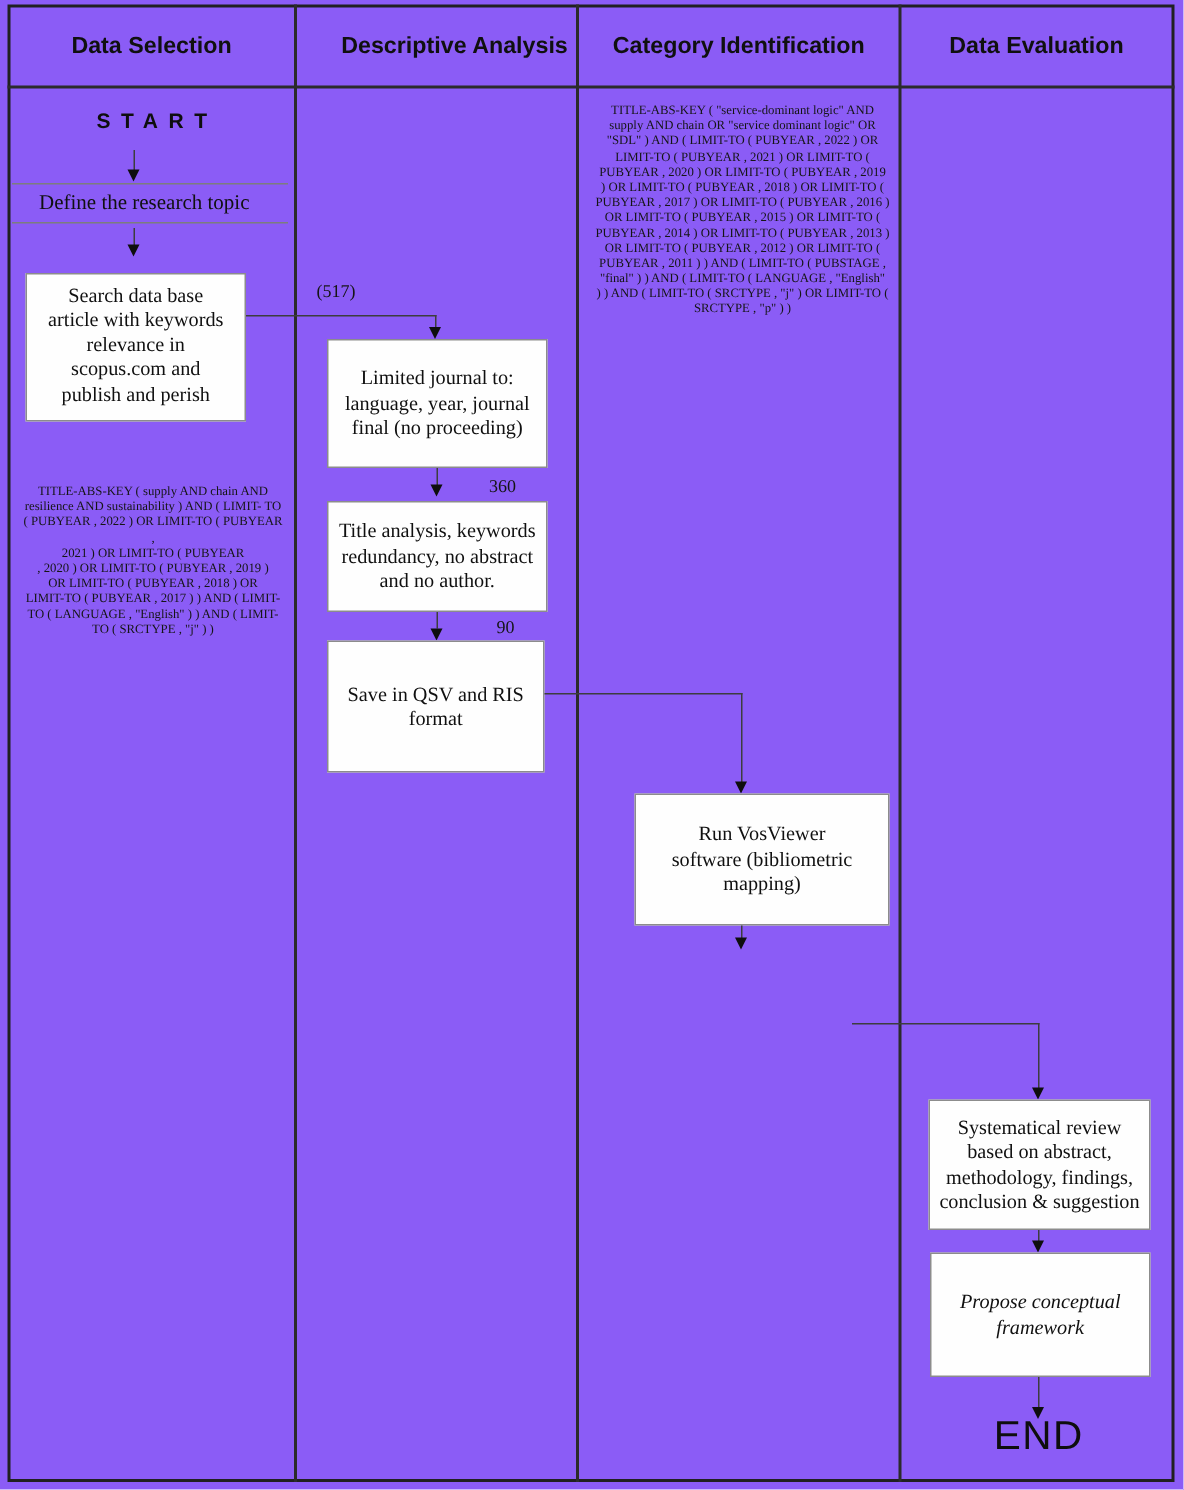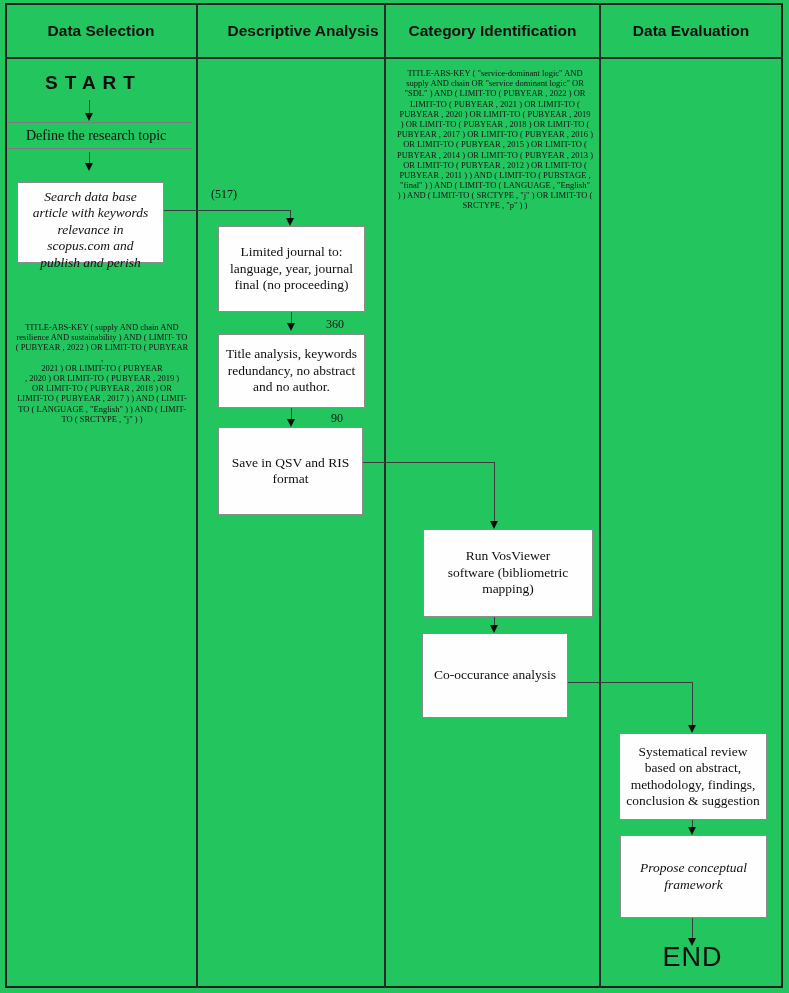--- a/index.html
+++ b/index.html
@@ -1,18 +1,18 @@
 <!DOCTYPE html>
 <html><head>
 <meta charset="utf-8">
 <style>
   * { margin:0; padding:0; box-sizing:border-box; }
   html,body { background:#ffffff; }
   .canvas {
-    position:relative; width:789px; height:993px; background:#22c55e;
+    position:relative; width:789px; height:993px; background:#8b5cf6;
     font-family:"Liberation Serif","DejaVu Serif",serif; color:#141414; overflow:hidden;
   }
   .frame { position:absolute; left:5px; top:3px; width:778px; height:985px; border:2px solid #202020; }
   .vdiv { position:absolute; top:3px; height:985px; width:2px; background:#2b2b2b; }
   .hsep { position:absolute; left:5px; top:57px; width:778px; height:2px; background:#2b2b2b; }
   .colhead {
     position:absolute; display:flex; align-items:center; justify-content:center;
     font-family:"Liberation Sans","DejaVu Sans",sans-serif; font-weight:700; font-size:15.5px; color:#101010;
   }
   .box {
@@ -24,21 +24,21 @@
   .strip-line { position:absolute; height:1px; background:#7d7d7d; }
   .hl { position:absolute; height:1px; background:#3d3d3d; }
   .vl { position:absolute; width:1px; background:#3d3d3d; }
   .ah { position:absolute; width:0; height:0;
         border-left:4.5px solid transparent; border-right:4.5px solid transparent;
         border-top:8px solid #0e0e0e; }
   .query { position:absolute; font-size:8.5px; line-height:1.2; text-align:center; white-space:pre-line; color:#151515; }
   .count { position:absolute; font-size:12px; color:#151515; }
   .start-label {
     position:absolute; font-family:"Liberation Sans","DejaVu Sans",sans-serif;
-    font-weight:600; font-size:19px; letter-spacing:7px; text-indent:7px; text-align:center; color:#0e0e0e;
+    font-weight:600; font-size:14px; letter-spacing:7px; text-indent:7px; text-align:right; color:#0e0e0e;
   }
   .end-label {
     position:absolute; font-family:"Liberation Sans","DejaVu Sans",sans-serif;
     font-weight:500; font-size:27px; letter-spacing:1px; text-align:center; color:#0e0e0e;
   }
   .deftext { position:absolute; font-size:14px; color:#101010; }
 </style>
 </head>
 <body>
 
@@ -58,21 +58,21 @@
   <div class="start-label" style="left:35px; top:72px; width:110px;">START</div>
   <div class="vl" style="left:89px; top:100px; height:14px;"></div>
   <div class="ah" style="left:85px; top:113px;"></div>
 
   <div class="strip-line" style="left:8px; top:122px; width:184px;"></div>
   <div class="deftext" style="left:26px; top:128px;">Define the research topic</div>
   <div class="strip-line" style="left:8px; top:148px; width:184px;"></div>
   <div class="vl" style="left:89px; top:152px; height:12px;"></div>
   <div class="ah" style="left:85px; top:163px;"></div>
 
-  <div class="box top" style="left:17px; top:182px; width:147px; height:81px;font-style:italic;">Search data base
+  <div class="box top" style="left:17px; top:182px; width:147px; height:99px;">Search data base
 article with keywords
 relevance in
 scopus.com and
 publish and perish</div>
 
   <div class="query" style="left:14px; top:322px; width:176px;">TITLE-ABS-KEY ( supply AND chain AND
 resilience AND sustainability ) AND  ( LIMIT- TO
 ( PUBYEAR , 2022 ) OR LIMIT-TO ( PUBYEAR ,
 2021 ) OR LIMIT-TO ( PUBYEAR
 , 2020 ) OR LIMIT-TO ( PUBYEAR , 2019 )
@@ -124,21 +124,20 @@
 ) ) AND ( LIMIT-TO ( SRCTYPE , "j" ) OR LIMIT-TO (
 SRCTYPE ,  "p" ) )</div>
 
   <div class="box" style="left:423px; top:529px; width:170px; height:88px;">Run VosViewer
 software (bibliometric
 mapping)</div>
 
   <div class="vl" style="left:494px; top:617px; height:9px;"></div>
   <div class="ah" style="left:490px; top:625px;"></div>
 
-  <div class="box" style="left:422px; top:633px; width:146px; height:85px;">Co-occurance analysis</div>
 
   <div class="hl" style="left:568px; top:682px; width:125px;"></div>
   <div class="vl" style="left:692px; top:682px; height:44px;"></div>
   <div class="ah" style="left:688px; top:725px;"></div>
 
   <div class="box" style="left:619px; top:733px; width:148px; height:87px;">Systematical review
 based on abstract,
 methodology, findings,
 conclusion &amp; suggestion</div>
 

